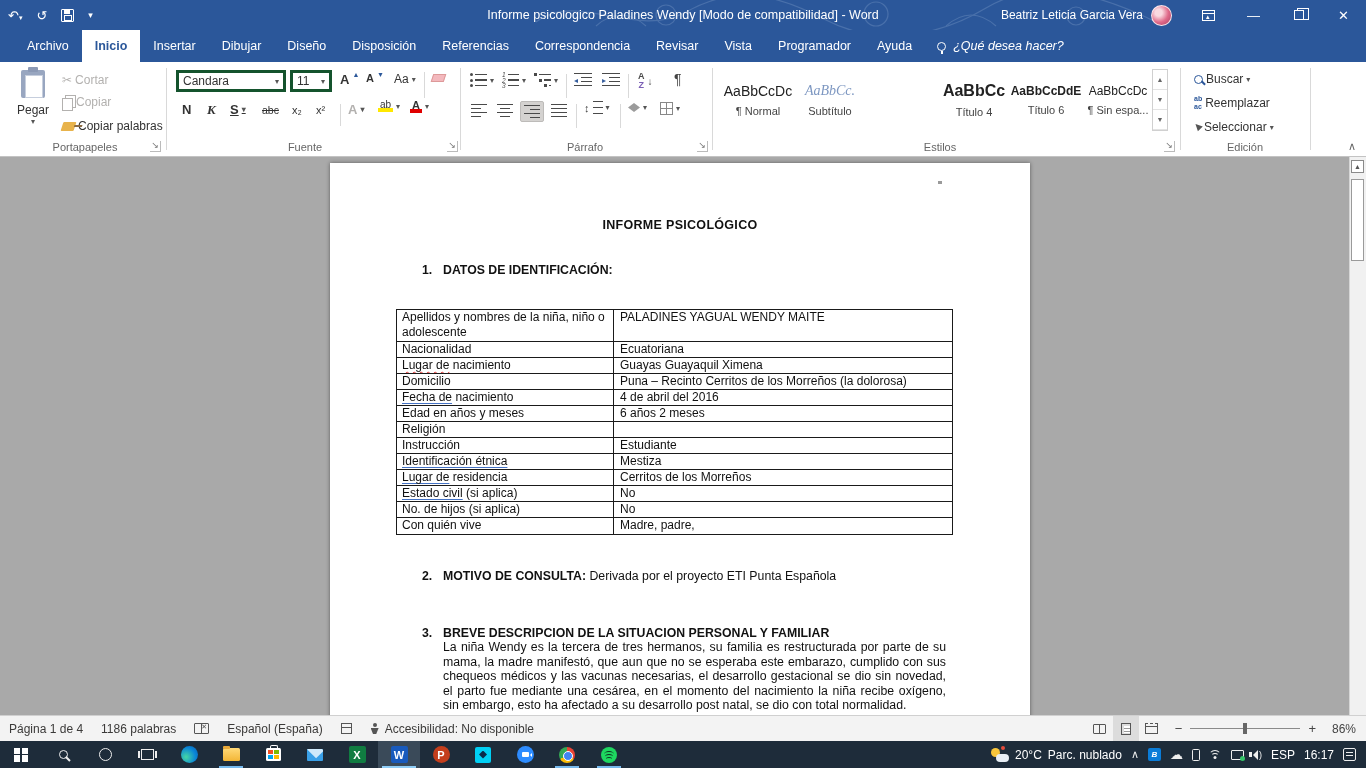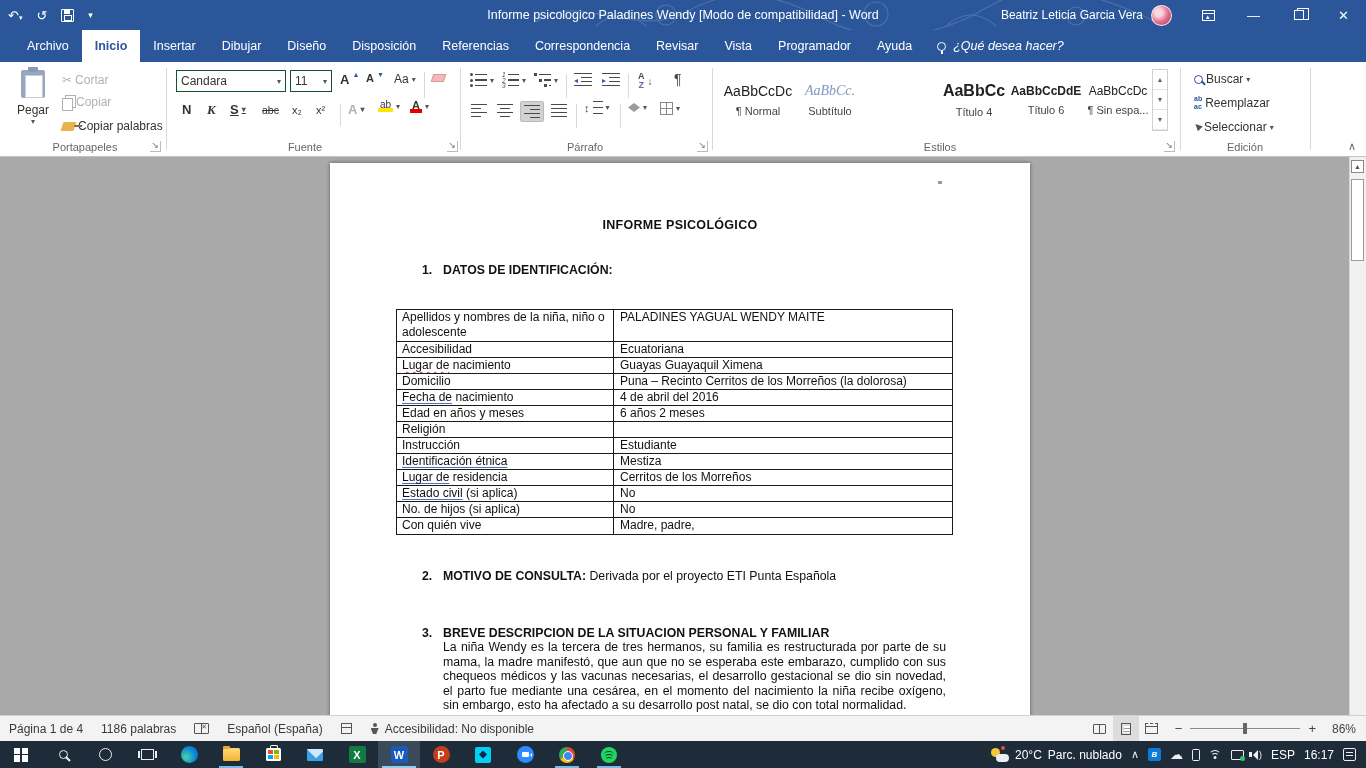--- a/index.html
+++ b/index.html
@@ -45,21 +45,21 @@
   .dis{color:#b3b1af !important}
   .dd{font-size:8px;color:#555}
   .paste-big{position:absolute;left:10px;top:8px;width:46px;height:72px;display:flex;flex-direction:column;align-items:center;cursor:pointer}
   .clipb{width:24px;height:28px;background:#98a6c0;border-radius:2px;position:relative}
   .clipb::before{content:"";position:absolute;left:4px;top:5px;width:16px;height:21px;background:#fff;border:1px solid #c6cedd}
   .clipb::after{content:"";position:absolute;left:7px;top:-3px;width:10px;height:5px;background:#8b99b5;border-radius:1px}
   .scis{font-size:12px}
   .pages{width:11px;height:13px;border:1.3px solid #b3b1af;background:#fff;box-shadow:3px -3px 0 -1px #fff,3px -3px 0 0 #b3b1af;position:relative;top:2px}
   .brush{width:13px;height:9px;background:#e8b34b;transform:skewX(-18deg);border-radius:1px;position:relative}
   .brush::after{content:"";position:absolute;right:-7px;top:3px;width:8px;height:2px;background:#8a6b43}
-  .combo{position:absolute;height:22px;border:1px solid #14532d;background:#fff;display:flex;align-items:center;padding:0 4px;font-size:12px;justify-content:space-between;cursor:pointer}
+  .combo{position:absolute;height:22px;border:3px solid #14532d;background:#fff;display:flex;align-items:center;padding:0 4px;font-size:12px;justify-content:space-between;cursor:pointer}
   .fx{font-weight:bold;font-size:13px}
   .yellowbar{display:inline-block;width:15px;height:4px;background:#ffe800;margin-top:-2px}
   .redbar{display:inline-block;width:12px;height:4px;background:#e00000;margin-top:-2px}
   .stack{display:flex;flex-direction:column;align-items:center;line-height:1}
   
   .mi{width:17px;height:14px;display:flex;flex-direction:column;justify-content:space-between}
   .mi i{display:flex;align-items:center;gap:2px;height:3px}
   .mi i::after{content:"";flex:1;height:1.4px;background:#4a4a4a}
   .mi.bul i::before{content:"";width:3px;height:3px;border-radius:50%;background:#4a4a4a}
   .mi.num i::before{content:"1";font-size:6.5px;color:#4a4a4a;width:4px;line-height:3px}
@@ -518,21 +518,21 @@
       <div class="sect" style="top:100px">
         <span class="num">1.</span><span class="h">DATOS DE IDENTIFICACIÓN:</span>
       </div>
 
       <div class="dtable">
         <div class="trow tall">
             <div class="tl">Apellidos y nombres de la niña, niño o adolescente</div>
             <div class="tv" style="text-transform:none">PALADINES YAGUAL WENDY MAITE</div>
           </div>
         <div class="trow">
-            <div class="tl">Accesibilidad</div>
+            <div class="tl">Nacionalidad</div>
             <div class="tv">Ecuatoriana</div>
           </div>
         <div class="trow">
             <div class="tl"><span class="wavy-r">Lugar de</span><span> nacimiento</span></div>
             <div class="tv">Guayas Guayaquil Ximena</div>
           </div>
         <div class="trow">
             <div class="tl">Domicilio</div>
             <div class="tv">Puna – Recinto Cerritos de los Morreños (la dolorosa)</div>
           </div>

